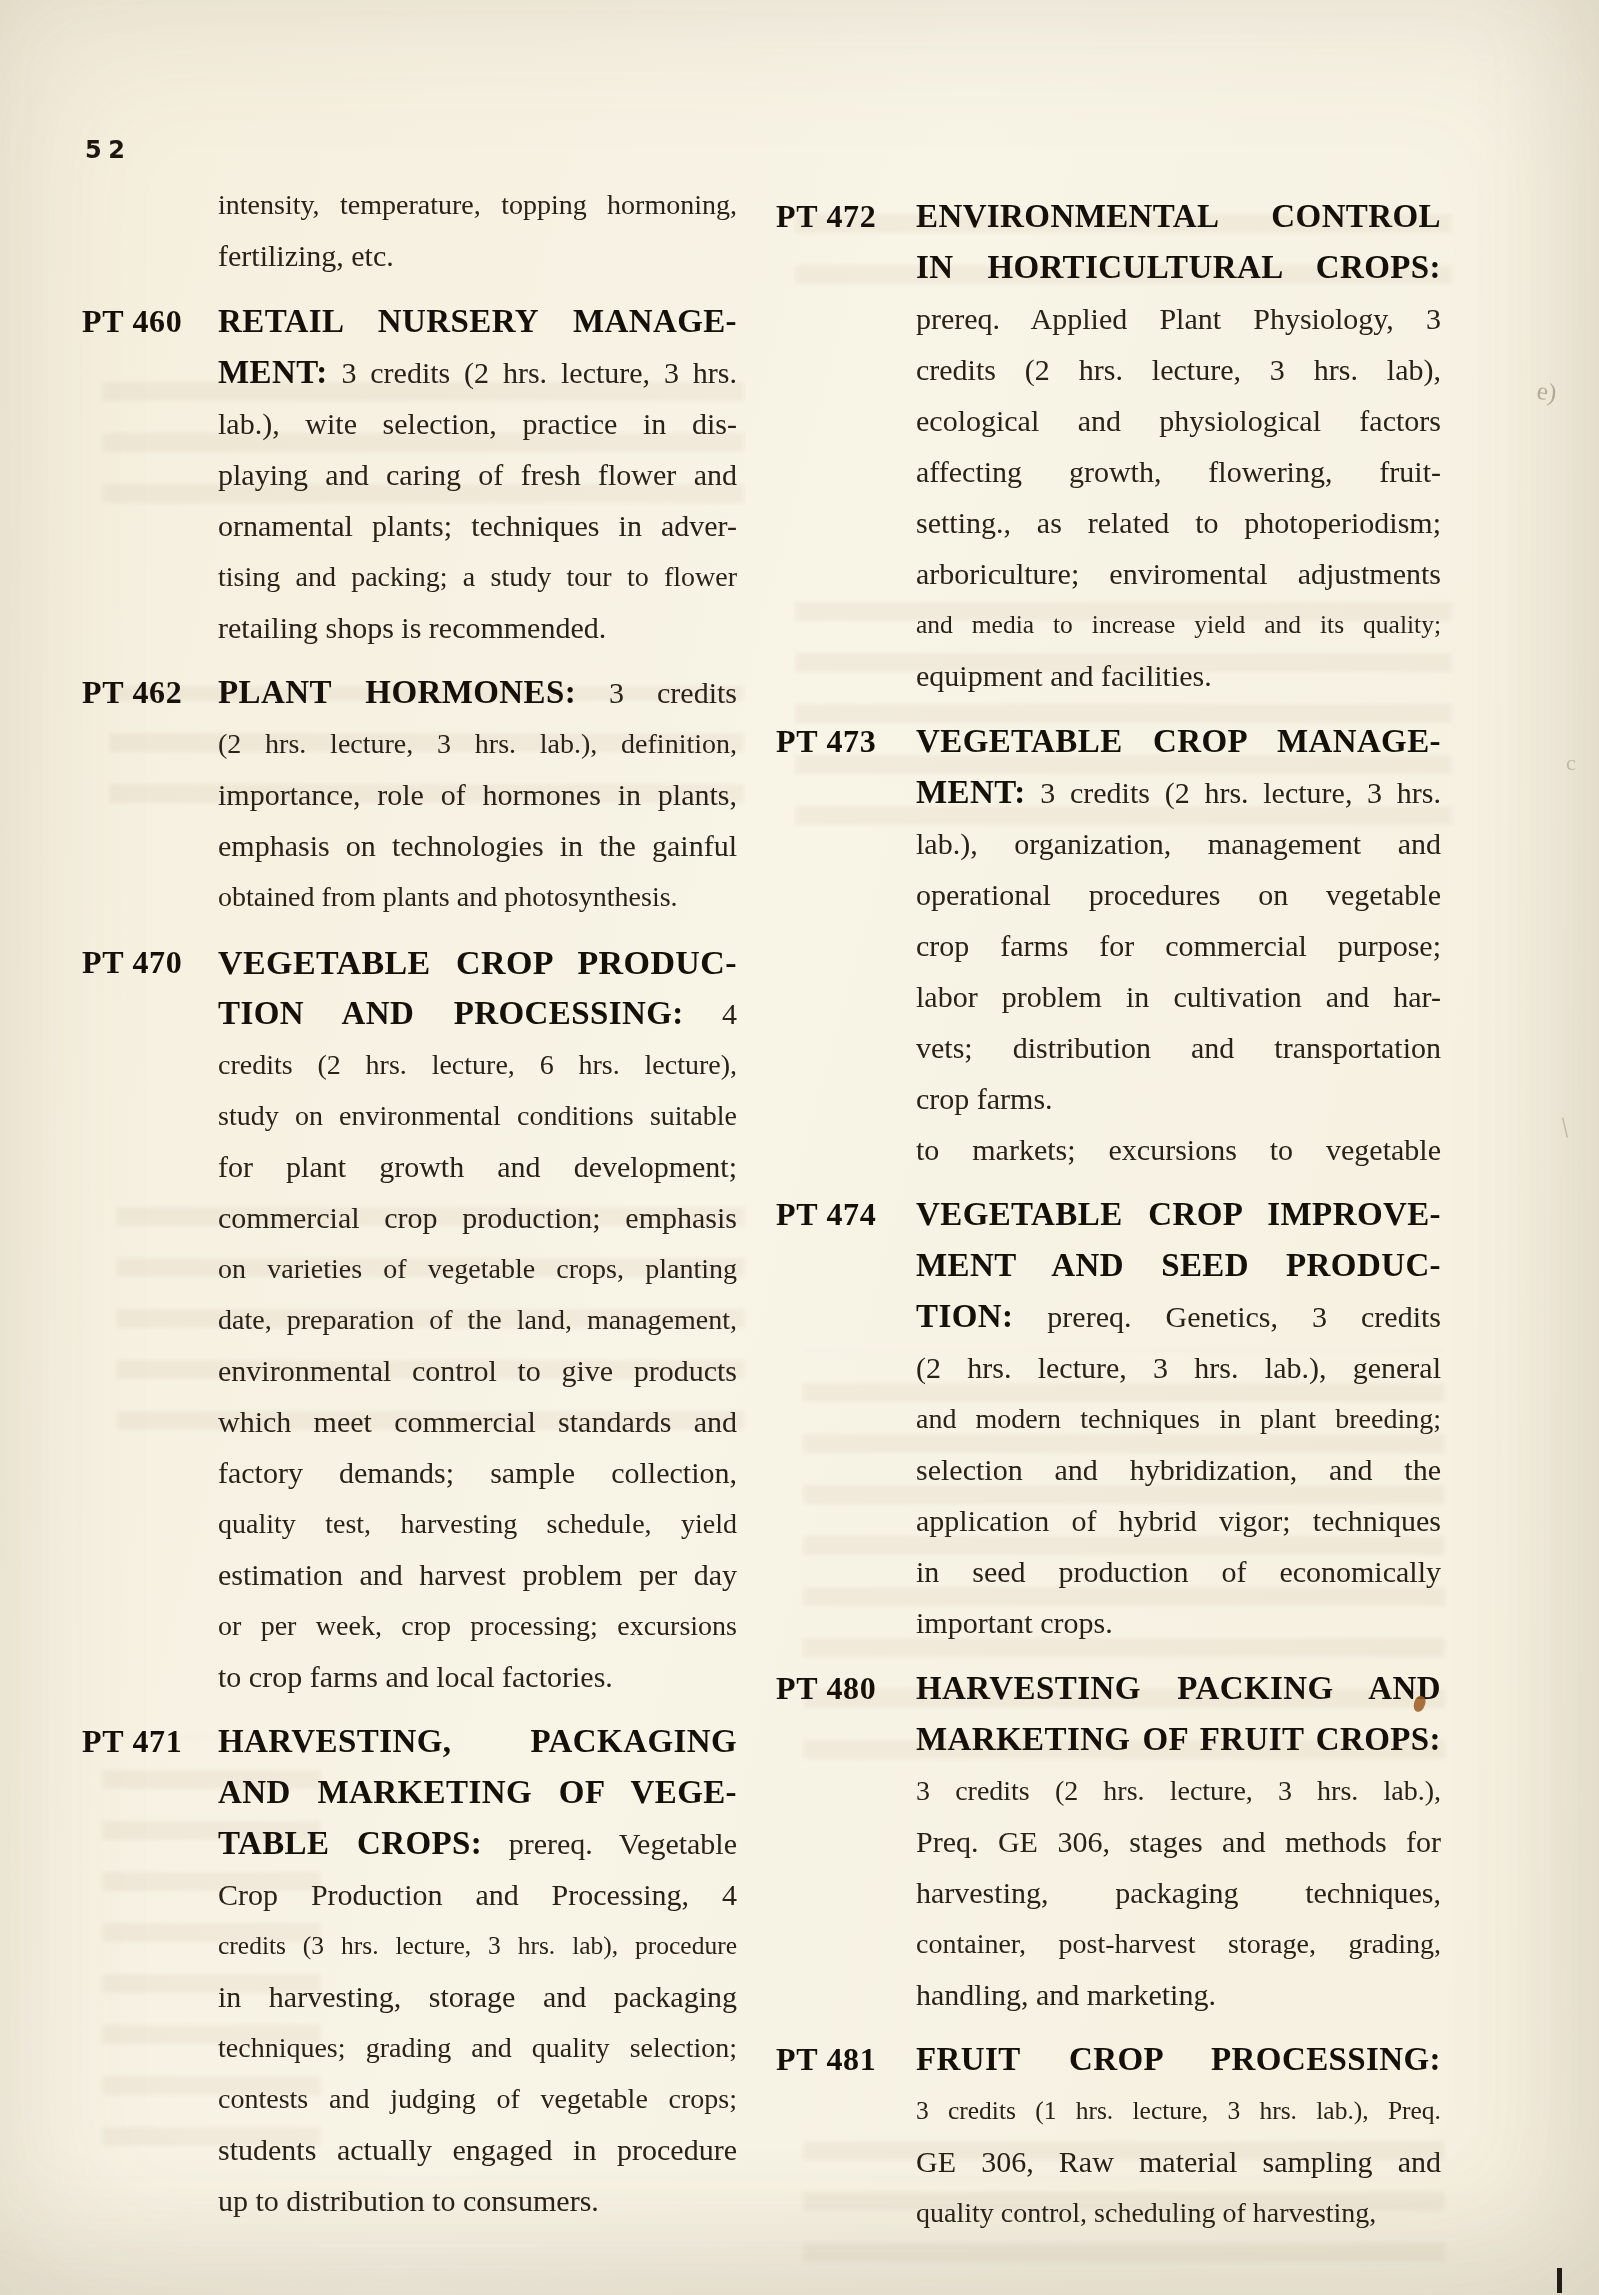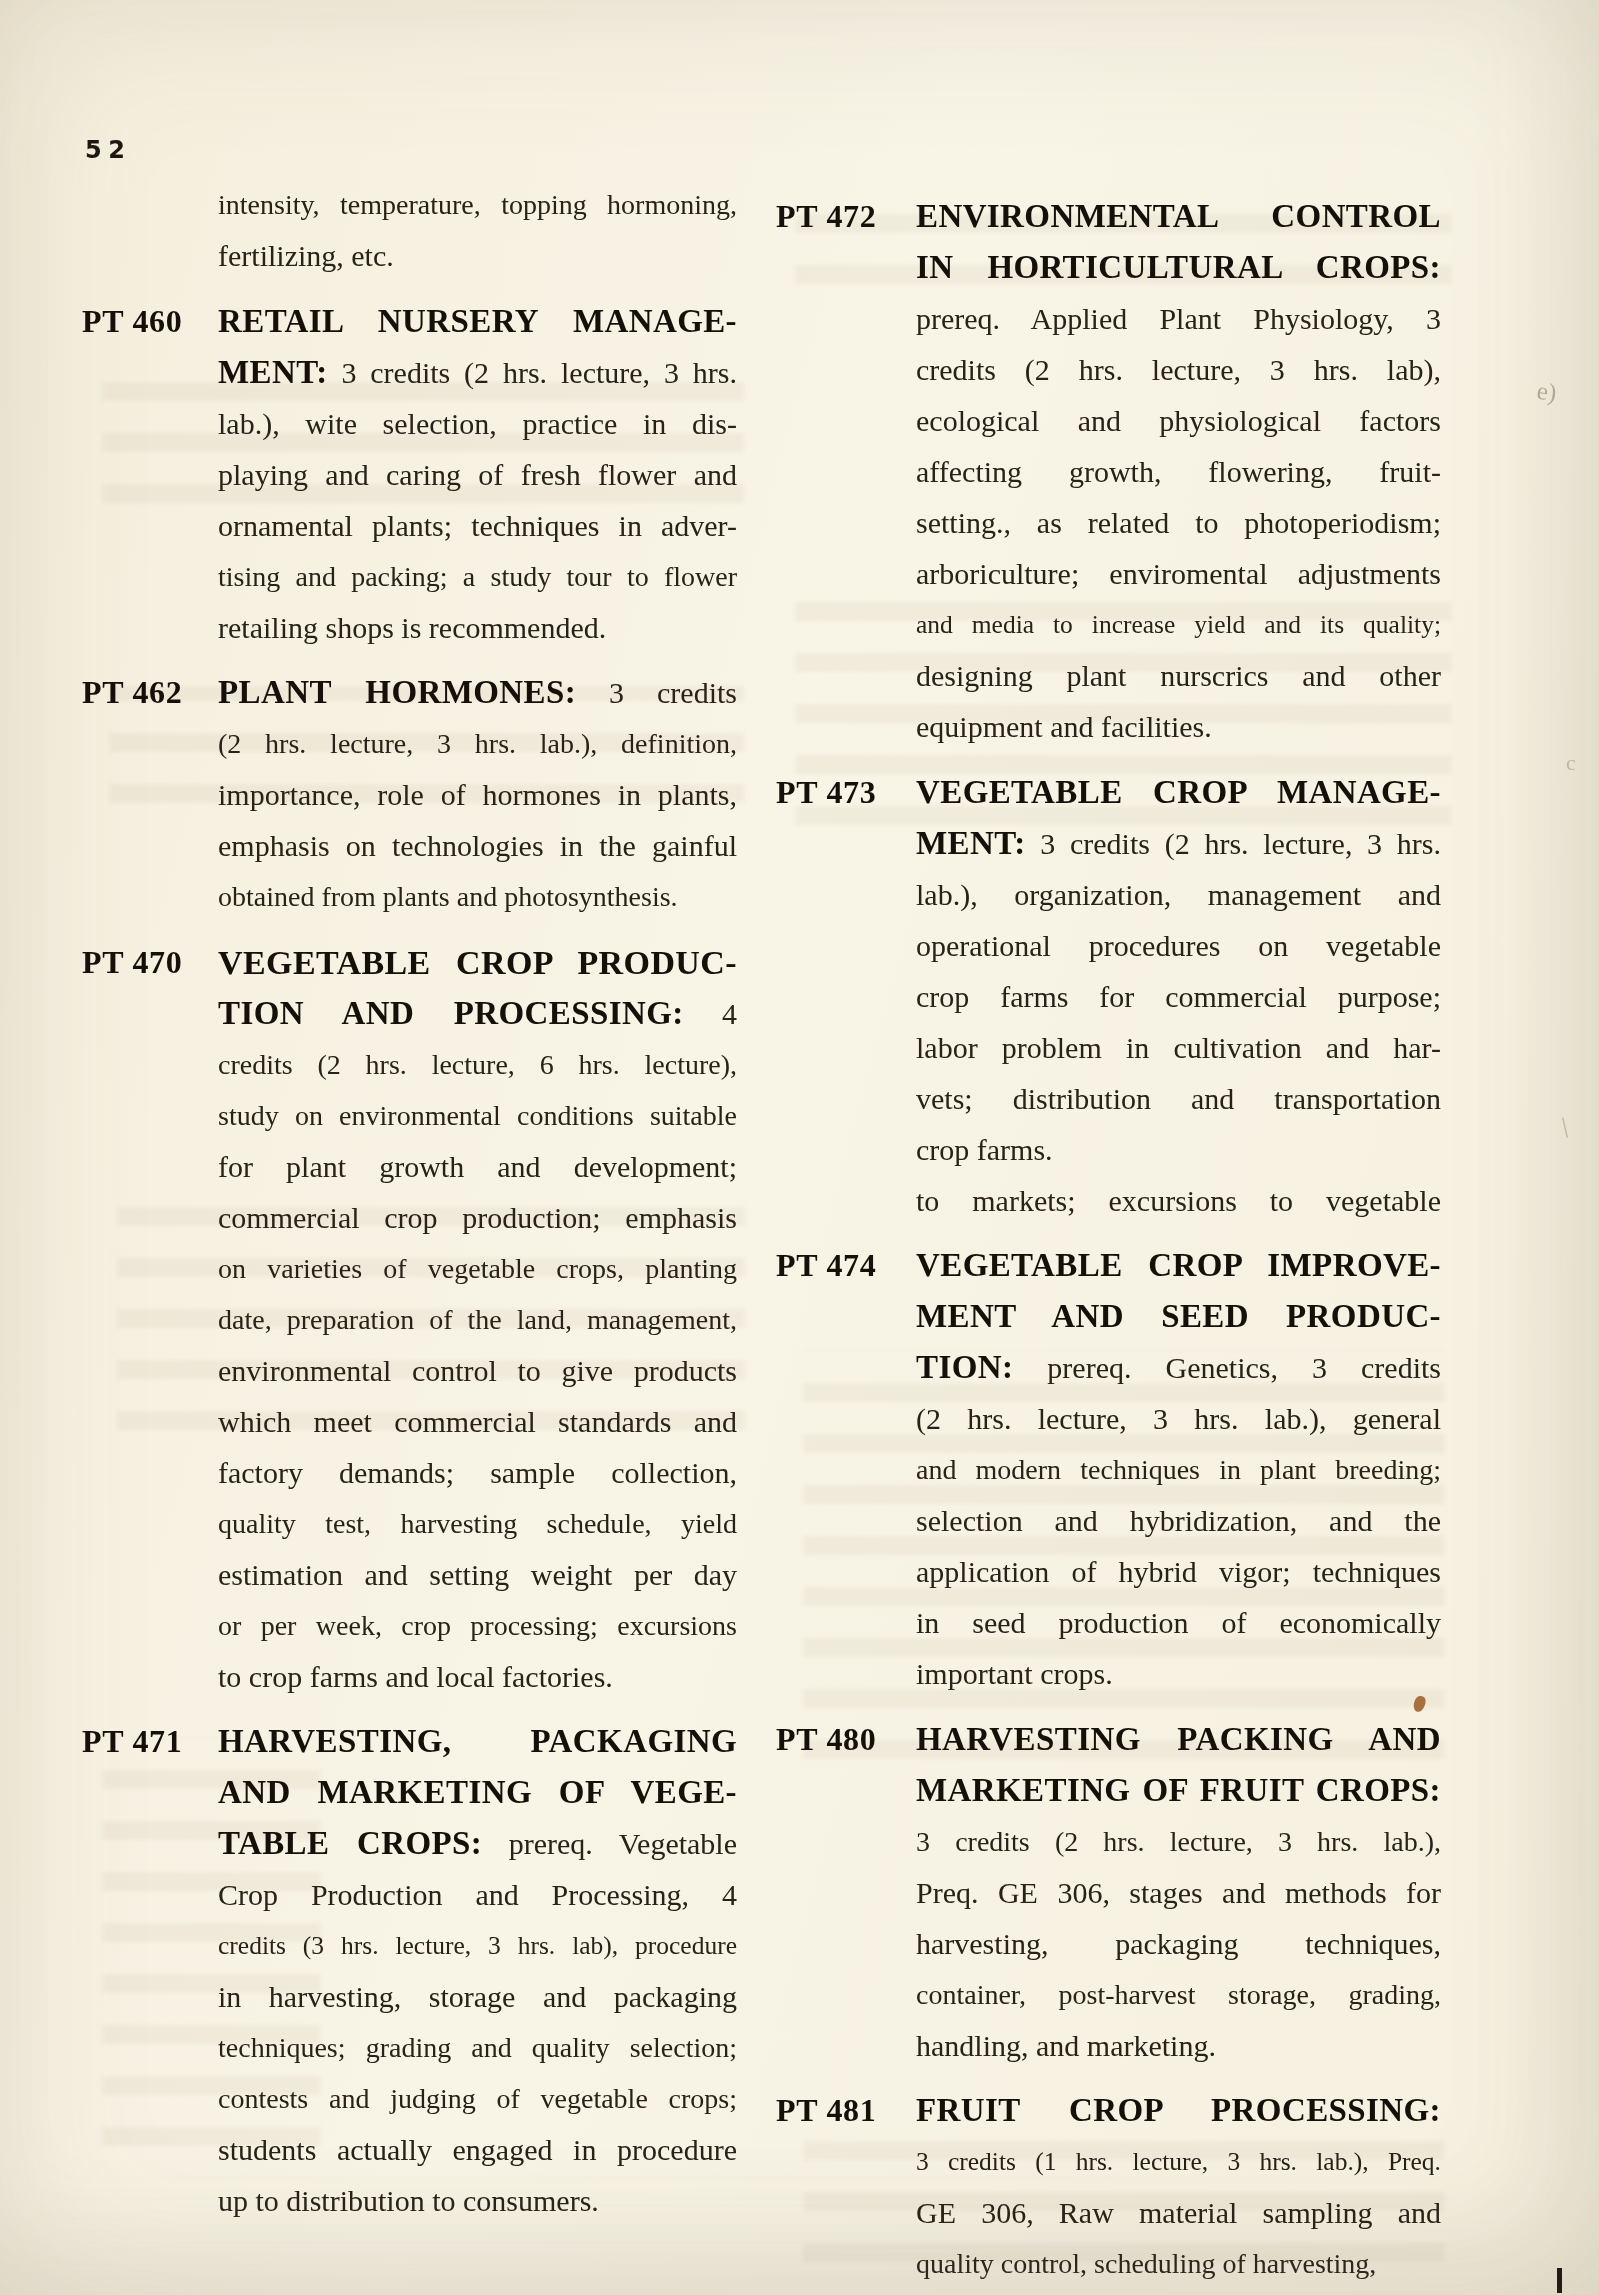--- a/index.html
+++ b/index.html
@@ -114,21 +114,21 @@
           <div class="line" style="font-size: 28px;"><span>credits (2 hrs. lecture, 6 hrs. lecture),</span></div>
           <div class="line" style="font-size: 28px;"><span>study on environmental conditions suitable</span></div>
           <div class="line" style="font-size: 30px;"><span>for plant growth and development;</span></div>
           <div class="line" style="font-size: 30px;"><span>commercial crop production; emphasis</span></div>
           <div class="line" style="font-size: 28px;"><span>on varieties of vegetable crops, planting</span></div>
           <div class="line" style="font-size: 28px;"><span>date, preparation of the land, management,</span></div>
           <div class="line" style="font-size: 30px;"><span>environmental control to give products</span></div>
           <div class="line" style="font-size: 30px;"><span>which meet commercial standards and</span></div>
           <div class="line" style="font-size: 30px;"><span>factory demands; sample collection,</span></div>
           <div class="line" style="font-size: 28px;"><span>quality test, harvesting schedule, yield</span></div>
-          <div class="line" style="font-size: 30px;"><span>estimation and setting weight per day</span></div>
+          <div class="line" style="font-size: 30px;"><span>estimation and harvest problem per day</span></div>
           <div class="line" style="font-size: 28px;"><span>or per week, crop processing; excursions</span></div>
           <div class="line last" style="font-size: 30px;"><span>to crop farms and local factories.</span></div>
         </div>
       </div>
       <div class="course">
         <div class="course-code">PT 471</div>
         <div class="course-body">
           <div class="line heading" style="font-size: 33px;"><b>HARVESTING, PACKAGING</b></div>
           <div class="line heading" style="font-size: 33px;"><b>AND MARKETING OF VEGE-</b></div>
           <div class="line" style="font-size: 30px;"><b style="font-size: 1.1em;">TABLE CROPS:</b><span> prereq. Vegetable</span></div>
@@ -148,21 +148,20 @@
         <div class="course-body">
           <div class="line heading" style="font-size: 33px;"><b>ENVIRONMENTAL CONTROL</b></div>
           <div class="line heading" style="font-size: 33px;"><b>IN HORTICULTURAL CROPS:</b></div>
           <div class="line" style="font-size: 30px;"><span>prereq. Applied Plant Physiology, 3</span></div>
           <div class="line" style="font-size: 30px;"><span>credits (2 hrs. lecture, 3 hrs. lab),</span></div>
           <div class="line" style="font-size: 30px;"><span>ecological and physiological factors</span></div>
           <div class="line" style="font-size: 30px;"><span>affecting growth, flowering, fruit-</span></div>
           <div class="line" style="font-size: 30px;"><span>setting., as related to photoperiodism;</span></div>
           <div class="line" style="font-size: 30px;"><span>arboriculture; enviromental adjustments</span></div>
           <div class="line" style="font-size: 25.5px;"><span>and media to increase yield and its quality;</span></div>
-          <div class="line" style="font-size: 30px;"><span>designing plant nurscrics and other</span></div>
           <div class="line last" style="font-size: 30px;"><span>equipment and facilities.</span></div>
         </div>
       </div>
       <div class="course">
         <div class="course-code">PT 473</div>
         <div class="course-body">
           <div class="line heading" style="font-size: 33px;"><b>VEGETABLE CROP MANAGE-</b></div>
           <div class="line" style="font-size: 30px;"><b style="font-size: 1.1em;">MENT:</b><span> 3 credits (2 hrs. lecture, 3 hrs.</span></div>
           <div class="line" style="font-size: 30px;"><span>lab.), organization, management and</span></div>
           <div class="line" style="font-size: 30px;"><span>operational procedures on vegetable</span></div>

